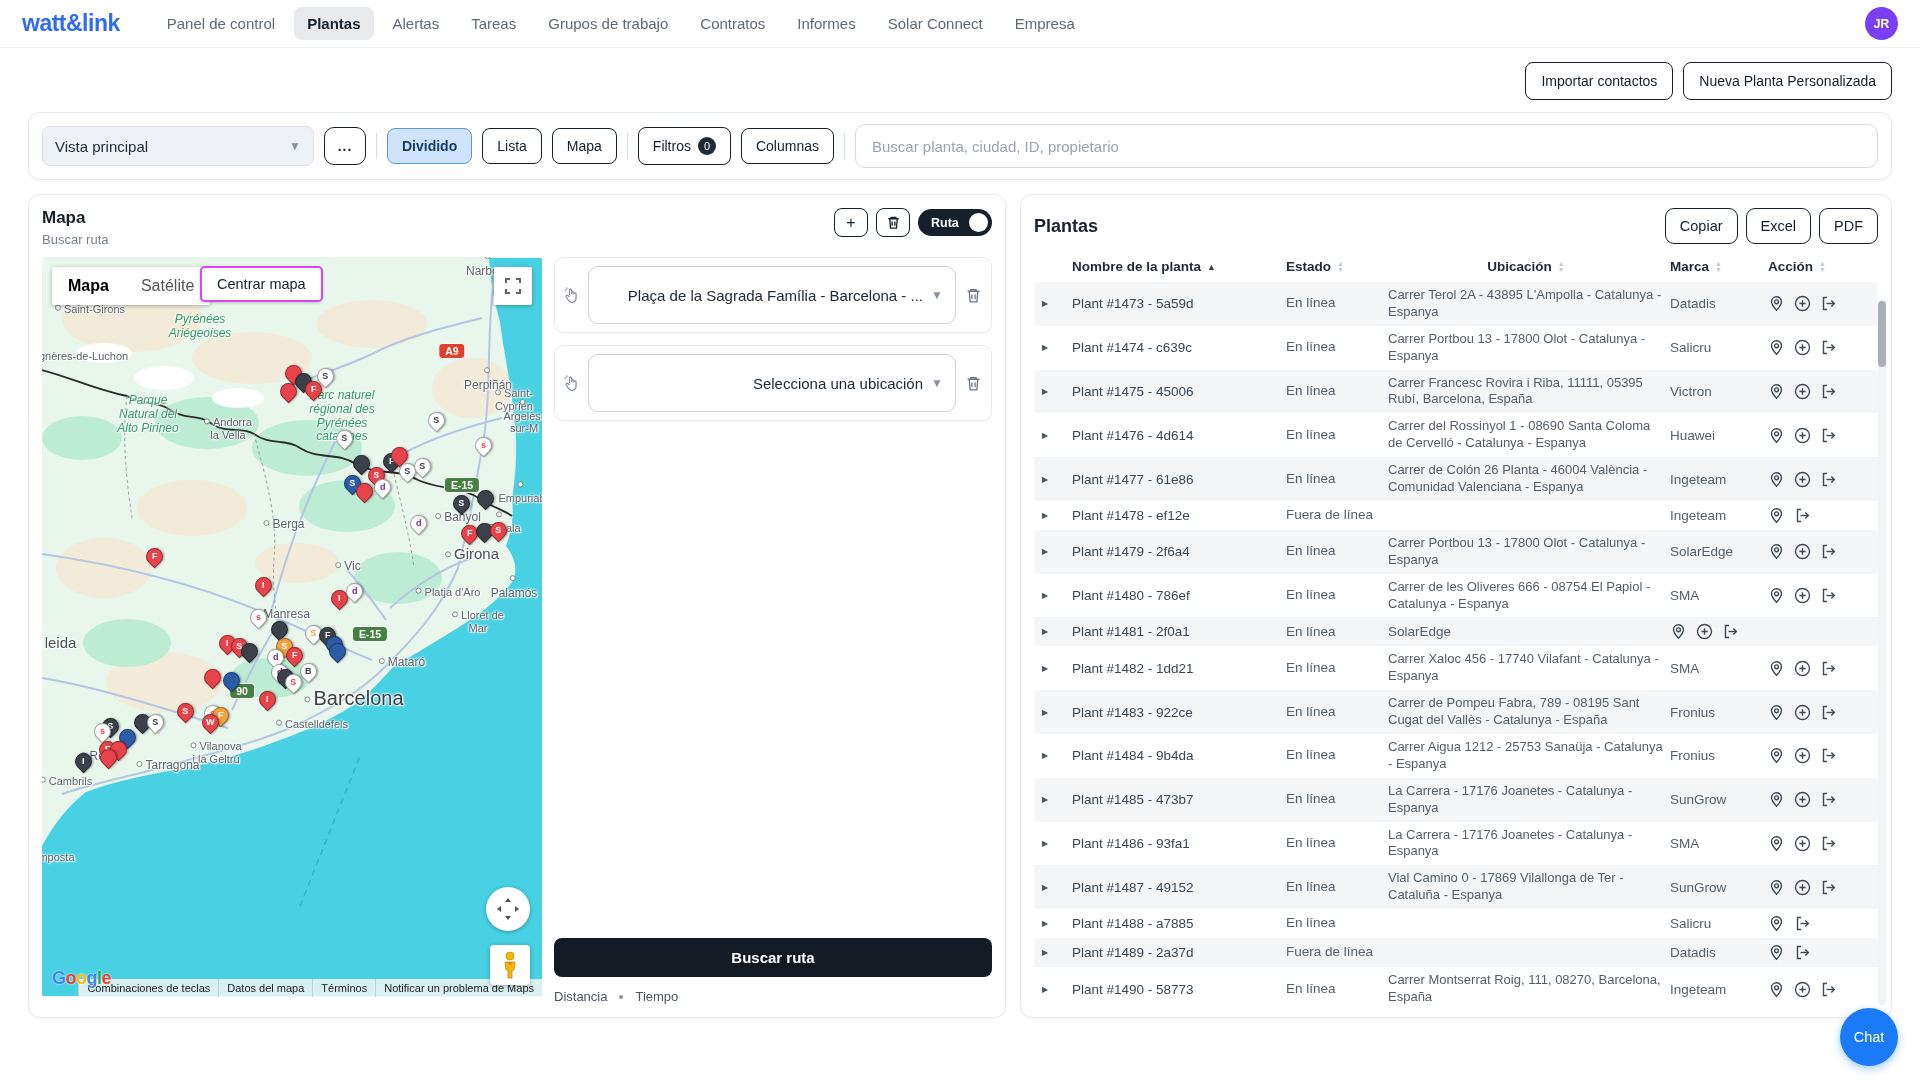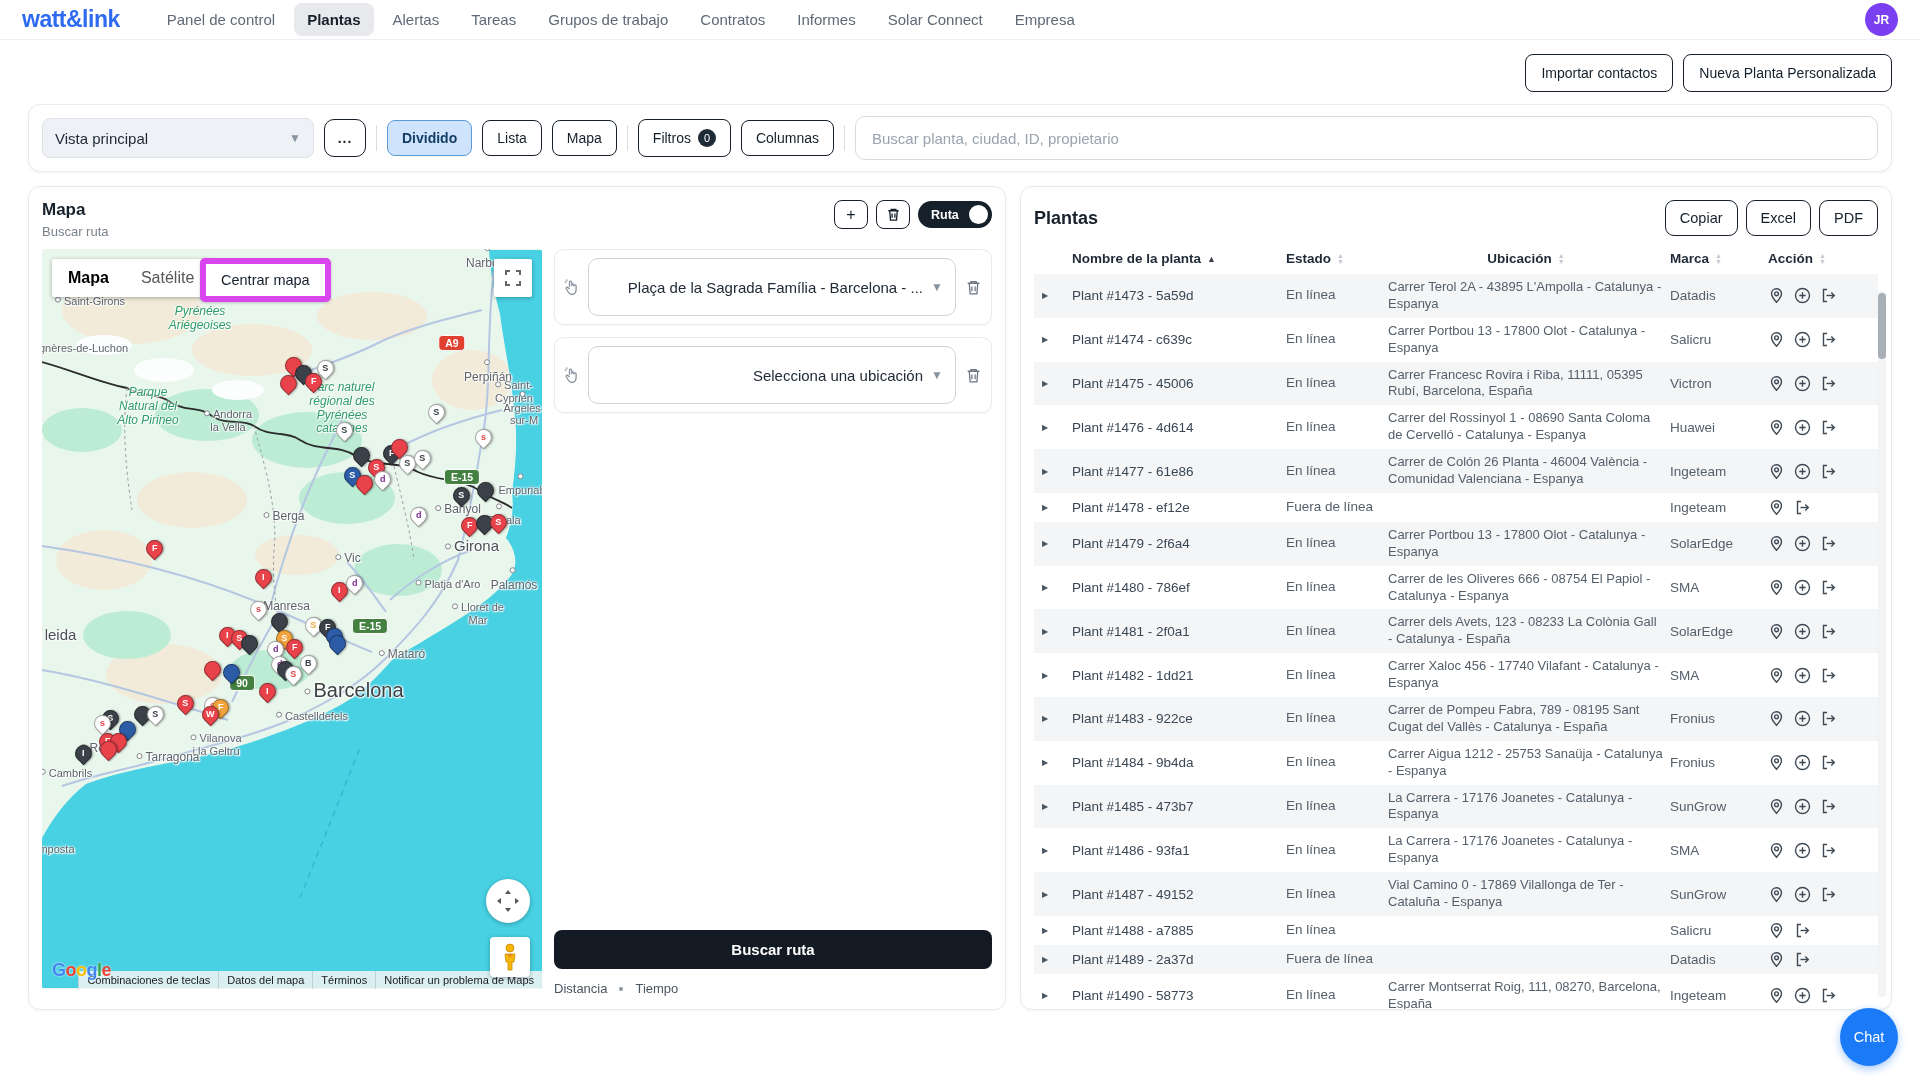--- a/index.html
+++ b/index.html
@@ -1,20 +1,20 @@
 <!DOCTYPE html>
 <html><head>
 <meta charset="utf-8">
 <style>
   *{box-sizing:border-box;margin:0;padding:0;}
   html,body{width:1920px;height:1080px;overflow:hidden;}
   body{font-family:"Liberation Sans",sans-serif;background:#fff;position:relative;color:#1f2937;}
 
   
-  .topnav{height:40px;display:flex;align-items:center;padding:0 22px;border-bottom:1px solid #edeff2;background:#fff;}
+  .topnav{height:48px;display:flex;align-items:center;padding:0 22px;border-bottom:1px solid #edeff2;background:#fff;}
   .logo{font-size:23px;font-weight:800;color:#2e6bf0;letter-spacing:-.5px;margin-right:34px;}
   .nav-items{display:flex;align-items:center;gap:6px;}
   .nav-item{padding:8px 13px;font-size:15px;color:#5f6a76;border-radius:8px;cursor:pointer;white-space:nowrap;}
   .nav-item.active{background:#e7e9ec;color:#17212b;font-weight:700;}
   .avatar{margin-left:auto;width:33px;height:33px;border-radius:50%;background:#7b3ff2;color:#fff;font-size:12px;font-weight:700;display:flex;align-items:center;justify-content:center;}
 
   
   .page-actions{display:flex;justify-content:flex-end;gap:10px;padding:14px 28px 0;}
   .btn-outline{background:#fff;border:1.5px solid #15202b;border-radius:8px;padding:10px 15px;font-size:14px;color:#15202b;font-family:inherit;cursor:pointer;white-space:nowrap;}
 
@@ -61,21 +61,21 @@
   .lbl.badge-green{background:#44803f;color:#fff;border-radius:4px;padding:1px 6px;font-size:10.5px;font-weight:700;border:1px solid #fff;text-shadow:none;}
 
   .marker{position:absolute;transform:translate(-50%,-92%);width:18px;height:24px;}
   .marker .tear{width:17px;height:17px;border-radius:50% 50% 50% 0;transform:rotate(-45deg);background:var(--bg,#e8434b);border:1px solid rgba(0,0,0,.35);display:flex;align-items:center;justify-content:center;box-shadow:1px 1px 2px rgba(0,0,0,.3);}
   .marker .g{transform:rotate(45deg);color:var(--fg,#fff);font-size:9px;font-weight:800;line-height:1;}
 
   .maptype{position:absolute;top:10px;left:10px;background:#fff;border-radius:2px;box-shadow:0 1px 4px rgba(0,0,0,.3);display:flex;height:38px;z-index:5;}
   .maptype .mt{padding:0 16px;display:flex;align-items:center;font-size:16px;cursor:pointer;}
   .maptype .mt.sel{font-weight:700;color:#000;}
   .maptype .mt.unsel{color:#565656;}
-  .center-map-btn{position:absolute;top:9px;left:158px;background:#fff;border:6px solid #d946ef;border-radius:5px;padding:8px 15px;font-size:14.5px;color:#15202b;font-family:inherit;cursor:pointer;z-index:6;box-shadow:0 1px 3px rgba(0,0,0,.2);}
+  .center-map-btn{position:absolute;top:9px;left:158px;background:#fff;border:2px solid #d946ef;border-radius:5px;padding:8px 15px;font-size:14.5px;color:#15202b;font-family:inherit;cursor:pointer;z-index:6;box-shadow:0 1px 3px rgba(0,0,0,.2);}
   .fs-btn{position:absolute;top:10px;right:10px;width:38px;height:38px;background:#fff;border-radius:2px;box-shadow:0 1px 4px rgba(0,0,0,.3);display:flex;align-items:center;justify-content:center;cursor:pointer;z-index:5;}
   .pan-btn{position:absolute;bottom:66px;right:12px;width:44px;height:44px;border-radius:50%;background:#fff;box-shadow:0 1px 4px rgba(0,0,0,.3);display:flex;align-items:center;justify-content:center;cursor:pointer;z-index:5;}
   .pegman{position:absolute;bottom:12px;right:12px;width:40px;height:40px;border-radius:4px;background:#fff;box-shadow:0 1px 4px rgba(0,0,0,.3);display:flex;align-items:center;justify-content:center;cursor:pointer;z-index:5;}
   .glogo{position:absolute;bottom:8px;left:10px;font-size:18px;font-weight:600;letter-spacing:-.5px;z-index:5;text-shadow:0 0 2px #fff;}
   .attrib{position:absolute;bottom:0;right:0;display:flex;z-index:4;font-size:11px;color:#1a1a1a;}
   .attrib span{background:rgba(245,245,245,.85);padding:3px 8px;border-left:1px solid rgba(0,0,0,.12);white-space:nowrap;cursor:pointer;}
 
   
   .route-panel{flex:1;display:flex;flex-direction:column;}
   .stop-row{border:1px solid #e8eaee;border-radius:10px;padding:8px 9px;display:flex;align-items:center;gap:9px;margin-bottom:12px;box-shadow:0 1px 2px rgba(20,30,40,.04);}
@@ -881,21 +881,20 @@
               <path d="M7 2.5 H3.5 V14.5 H7"></path>
               <path d="M6.5 8.5 H14"></path>
               <path d="M11.3 5.5 L14.3 8.5 L11.3 11.5"></path>
             </svg>
           </span>
         </div>
         <div class="tgrid trow">
           <span class="caret">▶</span>
           <span class="c-name">Plant #1481 - 2f0a1</span>
           <span class="c-status">En línea</span>
-          <span class="c-loc">Carrer dels Avets, 123 - 08233 La Colònia Gall - Catalunya - España</span>
           <span class="c-brand">SolarEdge</span>
           <span class="c-actions">
             <svg width="17" height="17" viewBox="0 0 17 17" fill="none" stroke="currentColor" stroke-width="1.4">
               <path d="M8.5 1.8 C5.7 1.8 3.5 4 3.5 6.8 C3.5 9.8 8.5 15.3 8.5 15.3 C8.5 15.3 13.5 9.8 13.5 6.8 C13.5 4 11.3 1.8 8.5 1.8 Z"></path>
               <circle cx="8.5" cy="6.8" r="1.9"></circle>
             </svg>
             <span style="display:inline-flex">
               <svg width="17" height="17" viewBox="0 0 17 17" fill="none" stroke="currentColor" stroke-width="1.4">
                 <circle cx="8.5" cy="8.5" r="7"></circle>
                 <path d="M8.5 5.3v6.4M5.3 8.5h6.4"></path>

